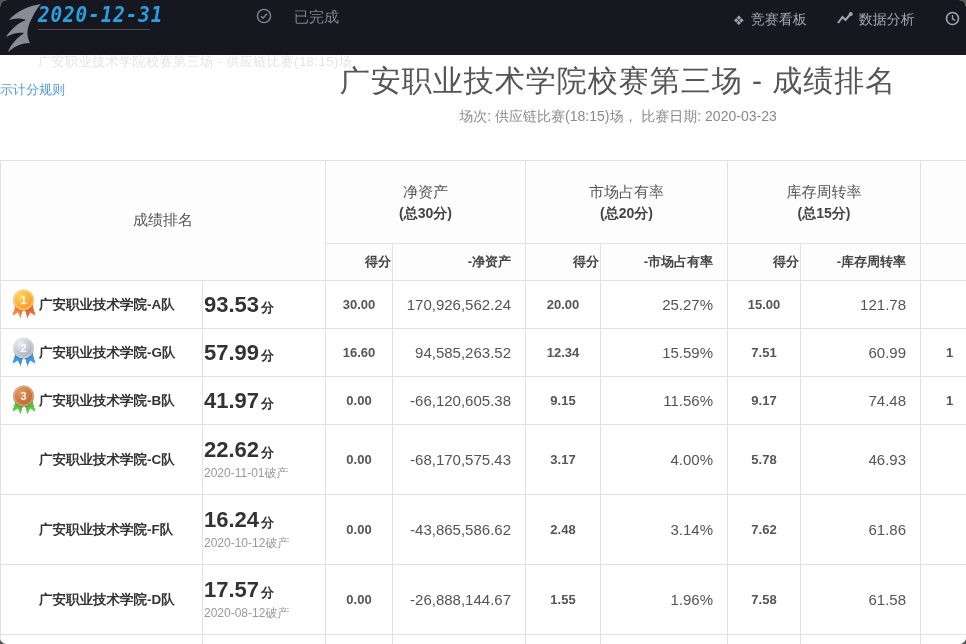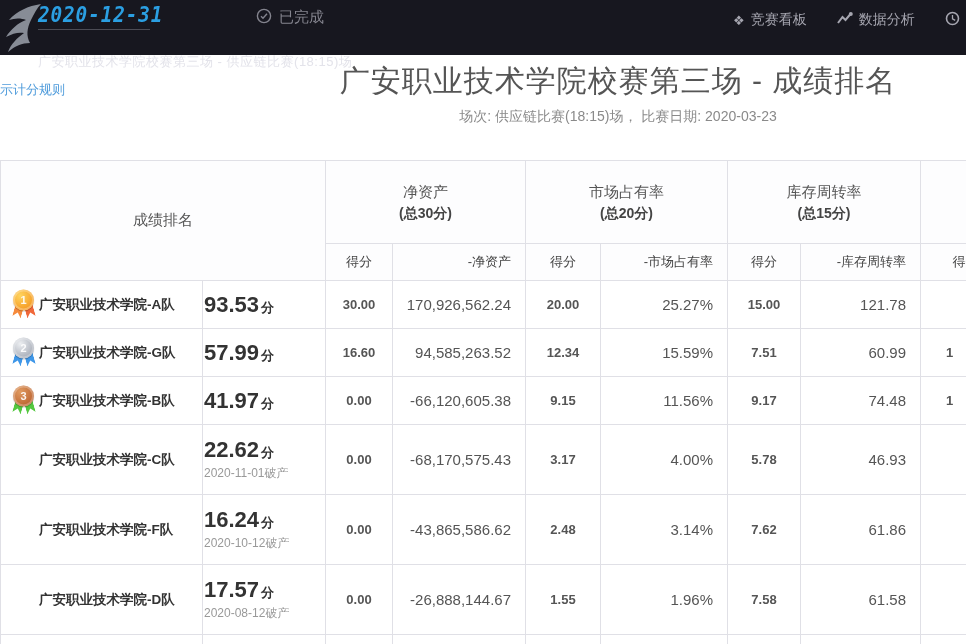--- a/index.html
+++ b/index.html
@@ -1,27 +1,27 @@
 <!DOCTYPE html>
 <html><head>
 <meta charset="utf-8">
 <style>
   html,body{margin:0;padding:0;background:#555;}
   .screen{position:relative;width:966px;height:644px;overflow:hidden;background:#fff;
-          font-family:"Liberation Sans","DejaVu Sans",sans-serif;}
+          font-family:"Liberation Sans","DejaVu Sans",sans-serif;border-radius:7px;}
 
   
   .topbar{position:absolute;left:0;top:0;width:100%;height:55px;background:#17171f;z-index:5;}
   .logo{position:absolute;left:2px;top:2px;width:40px;height:52px;}
   .lcd-date{position:absolute;left:38px;top:2px;font-family:"DejaVu Sans Mono",monospace;
             font-style:italic;font-weight:bold;font-size:22px;color:#2b9fe2;
             transform:scaleX(.88);transform-origin:left top;letter-spacing:1px;}
   .date-rule{position:absolute;left:38px;top:29px;width:112px;height:1px;background:#4c4c55;}
   .match-title{position:absolute;left:38px;top:34px;font-size:13px;color:#e3e3ea;letter-spacing:.5px;margin-top:19px;}
-  .status{position:absolute;left:256px;top:8px;display:flex;align-items:flex-start;gap:7px;
+  .status{position:absolute;left:256px;top:8px;display:flex;align-items:flex-start;gap:22px;
           font-size:15px;color:#84848e;}
   .topnav{position:absolute;left:733px;top:11px;display:flex;gap:30px;white-space:nowrap;}
   .topnav .nav-item{display:flex;align-items:center;gap:6px;font-size:14px;color:#a6a6b0;cursor:pointer;}
   .diamond-glyph{font-size:13px;line-height:1;color:#a6a6b0;}
 
   
   .main{position:absolute;left:0;top:55px;width:100%;height:589px;background:#fff;}
   .rules-link{position:absolute;left:-13px;top:26px;font-size:13px;color:#4e9bdb;cursor:pointer;text-decoration:none;}
   .title-wrap{position:absolute;left:0;top:0;width:1236px;text-align:center;}
   .page-title{margin:0;position:relative;top:6px;font-size:30px;font-weight:400;color:#555;letter-spacing:1px;}
@@ -29,21 +29,21 @@
 
   
   table.rank{position:absolute;left:0;top:105px;width:1010px;table-layout:fixed;
              border-collapse:collapse;}
   table.rank th,table.rank td{border:1px solid #e0e0e6;box-sizing:border-box;}
   table.rank th{background:#fdfdfe;font-weight:normal;}
   th.corner{font-size:15px;color:#555;}
   .group-title{font-size:15px;color:#555;line-height:22px;}
   .group-total{font-size:14px;font-weight:bold;color:#444;line-height:20px;}
   tr.group-row th{height:83px;}
-  tr.sub-row th{height:37px;font-size:13px;font-weight:normal;color:#444;}
+  tr.sub-row th{height:37px;font-size:13px;font-weight:bold;color:#444;text-align:right;}
   th.sub-score{text-align:center;}
   th.sub-val{text-align:right;padding-right:14px;}
   th.partial-sub{text-align:center;}
 
   tr.h48 td{height:48px;}
   tr.h70 td{height:70px;margin-left:44px;}
   td.team-cell{position:relative;padding-left:38px;font-size:13.5px;font-weight:bold;color:#333;}
   td.score-cell{text-align:left;padding-right:8px;}
   .score-num{font-size:22px;font-weight:bold;color:#333;}
   .score-unit{font-size:13px;font-weight:bold;color:#333;margin-left:2px;}

